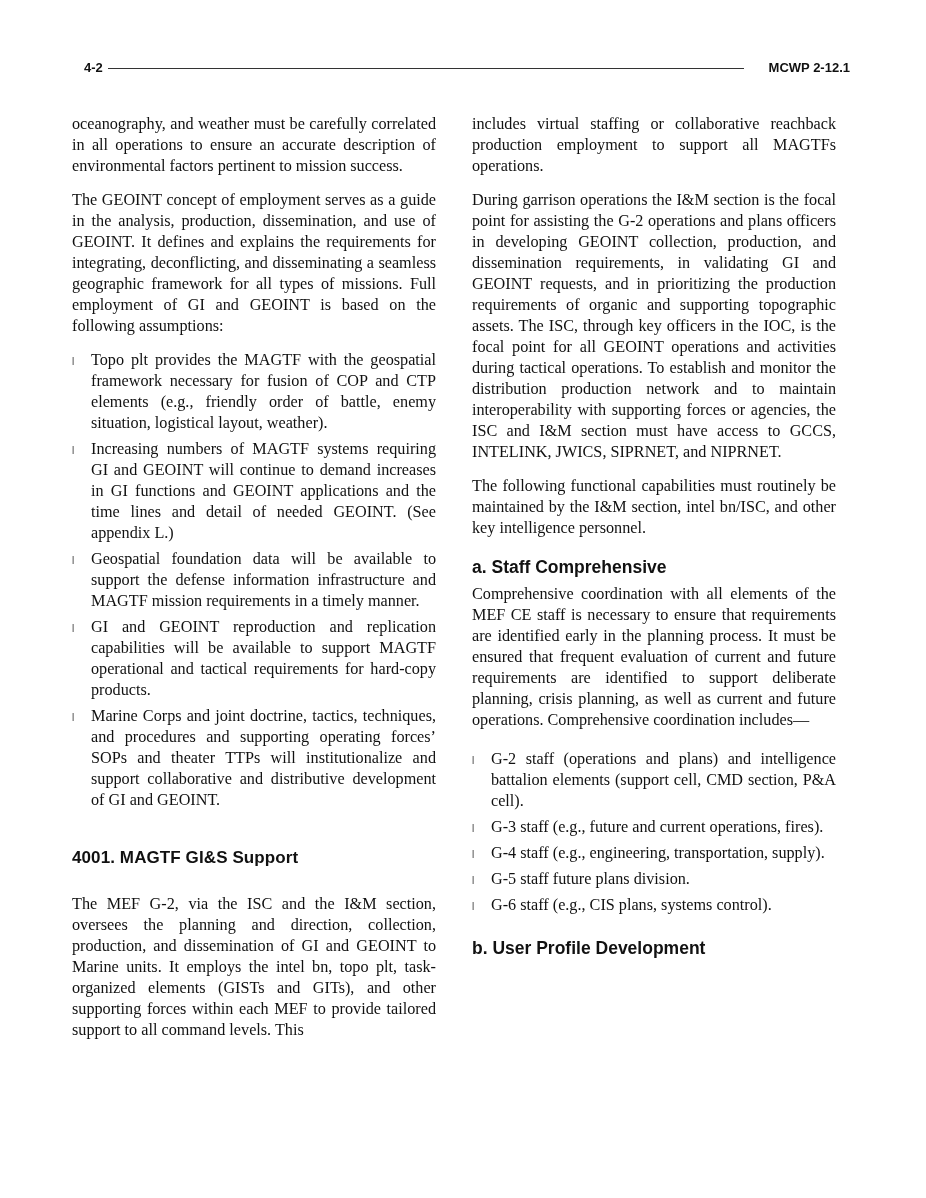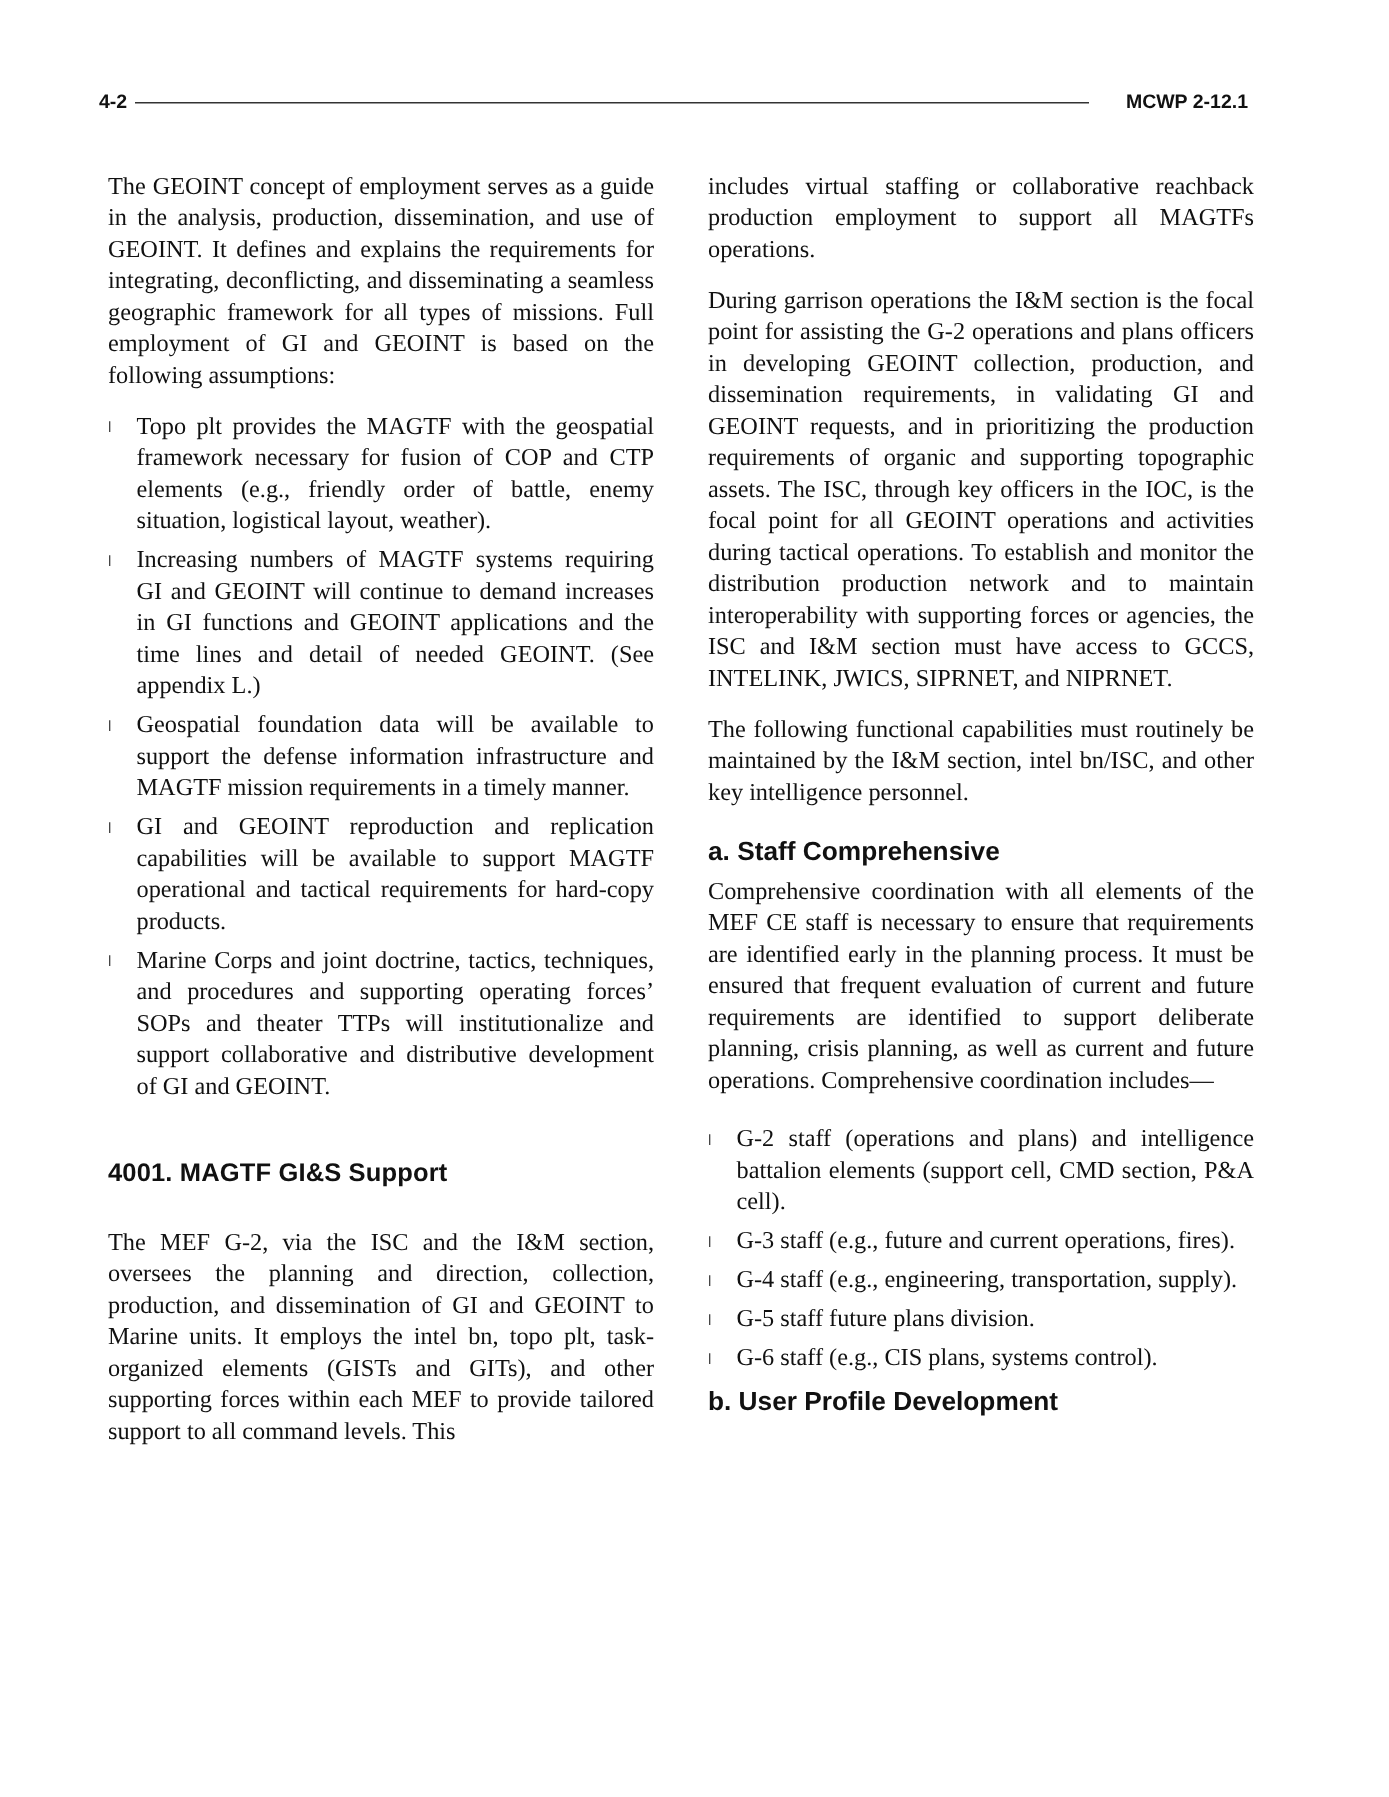--- a/index.html
+++ b/index.html
@@ -1,17 +1,17 @@
 <!DOCTYPE html>
 <html><head>
 <meta charset="utf-8">
 <style>
   html, body { margin: 0; padding: 0; background: #ffffff; }
   body { width: 926px; height: 1198px; position: relative; overflow: hidden; color: #111; }
-  .header { position: absolute; left: 66px; top: 60px; width: 766px; height: 20px; }
+  .header { position: absolute; left: 84px; top: 60px; width: 766px; height: 20px; }
   .header .left { position: absolute; left: 0; top: 0; font-family: "Liberation Sans", sans-serif; font-weight: bold; font-size: 13px; }
   .header .right { position: absolute; right: 0; top: 0; font-family: "Liberation Sans", sans-serif; font-weight: bold; font-size: 13px; text-align: right; }
   .header .rule { position: absolute; left: 24px; right: 106px; top: 8px; border-top: 1px solid #333; }
   .col { position: absolute; top: 114px; width: 364px; font-family: "Liberation Serif", serif; font-size: 16.2px; line-height: 21px; text-align: justify; }
   .col.left { left: 72px; }
   .col.right { left: 472px; }
   p { margin: 0 0 13px 0; }
   ul { list-style: none; margin: 0 0 0 0; padding: 0; }
   li { position: relative; padding-left: 19px; margin-bottom: 5px; }
   li .bullet { position: absolute; left: 0; top: 1px; font-size: 10px; color: #444; font-family: "Liberation Sans", sans-serif; }
@@ -21,20 +21,21 @@
 </head>
 <body>
 
 <div class="header">
   <span class="left">4-2</span>
   <div class="rule"></div>
   <span class="right">MCWP 2-12.1</span>
 </div>
 
 <div class="col left">
+  <p>oceanography, and weather must be carefully correlated in all operations to ensure an accurate description of environmental factors pertinent to mission success.</p>
   <p>The GEOINT concept of employment serves as a guide in the analysis, production, dissemination, and use of GEOINT. It defines and explains the requirements for integrating, deconflicting, and disseminating a seamless geographic framework for all types of missions. Full employment of GI and GEOINT is based on the following assumptions:</p>
   <ul>
     <li><span class="bullet">l</span><span>Topo plt provides the MAGTF with the geospatial framework necessary for fusion of COP and CTP elements (e.g., friendly order of battle, enemy situation, logistical layout, weather).</span></li>
     <li><span class="bullet">l</span><span>Increasing numbers of MAGTF systems requiring GI and GEOINT will continue to demand increases in GI functions and GEOINT applications and the time lines and detail of needed GEOINT. (See appendix L.)</span></li>
     <li><span class="bullet">l</span><span>Geospatial foundation data will be available to support the defense information infrastructure and MAGTF mission requirements in a timely manner.</span></li>
     <li><span class="bullet">l</span><span>GI and GEOINT reproduction and replication capabilities will be available to support MAGTF operational and tactical requirements for hard-copy products.</span></li>
     <li><span class="bullet">l</span><span>Marine Corps and joint doctrine, tactics, techniques, and procedures and supporting operating forces’ SOPs and theater TTPs will institutionalize and support collaborative and distributive development of GI and GEOINT.</span></li>
   </ul>
   <h2>4001.  MAGTF GI&amp;S Support</h2>
   <p>The MEF G-2, via the ISC and the I&amp;M section, oversees the planning and direction, collection, production, and dissemination of GI and GEOINT to Marine units. It employs the intel bn, topo plt, task-organized elements (GISTs and GITs), and other supporting forces within each MEF to provide tailored support to all command levels. This</p>
@@ -46,14 +47,14 @@
   <p>The following functional capabilities must routinely be maintained by the I&amp;M section, intel bn/ISC, and other key intelligence personnel.</p>
   <h3>a.  Staff Comprehensive</h3>
   <p style="margin-bottom:18px">Comprehensive coordination with all elements of the MEF CE staff is necessary to ensure that requirements are identified early in the planning process. It must be ensured that frequent evaluation of current and future requirements are identified to support deliberate planning, crisis planning, as well as current and future operations. Comprehensive coordination includes—</p>
   <ul>
     <li><span class="bullet">l</span><span>G-2 staff (operations and plans) and intelligence battalion elements (support cell, CMD section, P&amp;A cell).</span></li>
     <li><span class="bullet">l</span><span>G-3 staff (e.g., future and current operations, fires).</span></li>
     <li><span class="bullet">l</span><span>G-4 staff (e.g., engineering, transportation, supply).</span></li>
     <li><span class="bullet">l</span><span>G-5 staff future plans division.</span></li>
     <li><span class="bullet">l</span><span>G-6 staff (e.g., CIS plans, systems control).</span></li>
   </ul>
-  <h3 style="margin-top:8px">b.  User Profile Development</h3>
+  <h3 style="margin-top:22px">b.  User Profile Development</h3>
 </div>
 
 </body></html>

